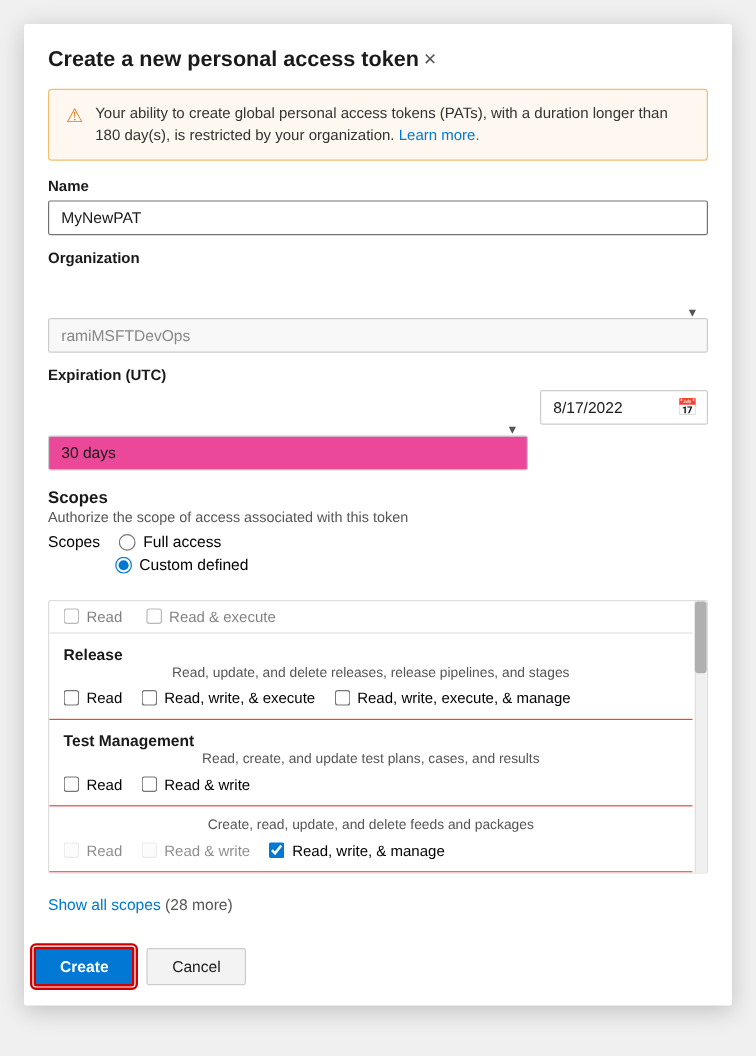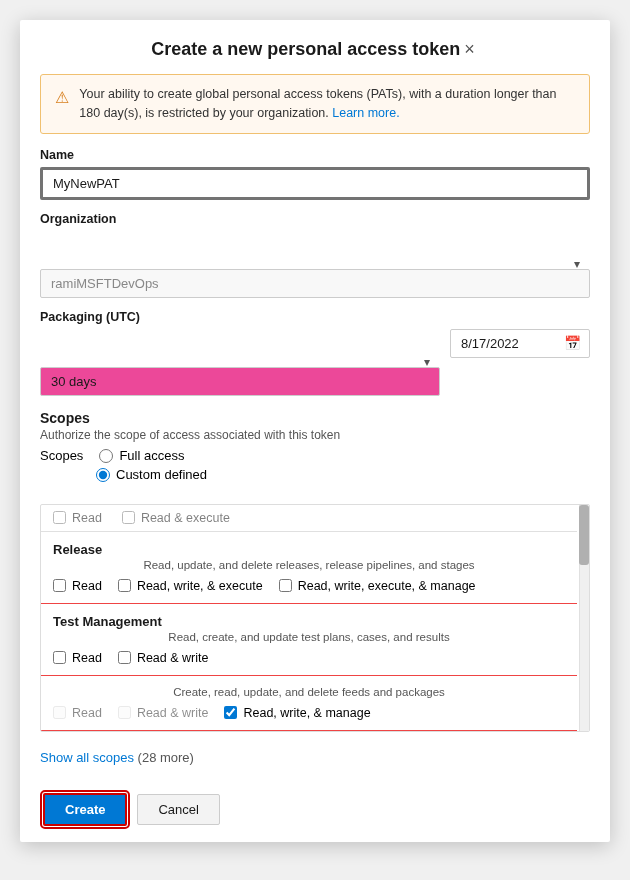--- a/index.html
+++ b/index.html
@@ -15,21 +15,21 @@
     }
     .dialog {
       background: #fff;
       width: 610px;
       border-radius: 2px;
       box-shadow: 0 4px 20px rgba(0,0,0,0.2);
       overflow: hidden;
     }
     .dialog-header {
       display: flex;
-      justify-content: center;
+      justify-content: flex-start;
       align-items: center;
       padding: 16px 20px 12px 20px;
       border-bottom: none;
     }
     .dialog-title {
       font-size: 18px;
       font-weight: 600;
       color: #1a1a1a;
     }
     .close-btn {
@@ -68,21 +68,21 @@
     }
     .field-label {
       font-size: 12.5px;
       font-weight: 600;
       color: #1a1a1a;
       margin-bottom: 5px;
       margin-top: 12px;
     }
     .text-input {
       width: 100%;
-      border: 3px solid #737373;
+      border: 1px solid #737373;
       border-radius: 2px;
       padding: 6px 10px;
       font-size: 13px;
       outline: none;
       color: #1a1a1a;
     }
     .select-input {
       width: 100%;
       border: 1px solid #ccc;
       border-radius: 2px;
@@ -247,21 +247,21 @@
       color: #0078d4;
       text-decoration: none;
       cursor: pointer;
     }
     .show-all-count {
       color: #555;
     }
     .dialog-footer {
       display: flex;
       gap: 10px;
-      padding: 12px 20px 16px 23px;
+      padding: 12px 20px 16px 8px;
       align-items: center;
     }
     .btn-create {
       background: #0078d4;
       color: #fff;
       border: 2px solid #c00;
       border-radius: 2px;
       padding: 7px 20px;
       font-size: 13px;
       font-weight: 600;
@@ -319,21 +319,21 @@
     <input class="text-input" type="text" value="MyNewPAT" style="">
 
     <div class="field-label">Organization</div>
     <div class="select-wrapper">
       <select class="select-input">
         <option>ramiMSFTDevOps</option>
       </select>
       <span class="chevron">▾</span>
     </div>
 
-    <div class="field-label">Packaging (UTC)</div>
+    <div class="field-label">Expiration (UTC)</div>
     <div class="expiration-row">
       <div class="select-wrapper">
         <select class="select-input" style="color:#1a1a1a; background:#ec4899;">
           <option>30 days</option>
         </select>
         <span class="chevron">▾</span>
       </div>
       <div class="date-input-wrapper">
         <input class="date-input" type="text" value="8/17/2022" style="">
         <span class="calendar-icon">📅</span>

